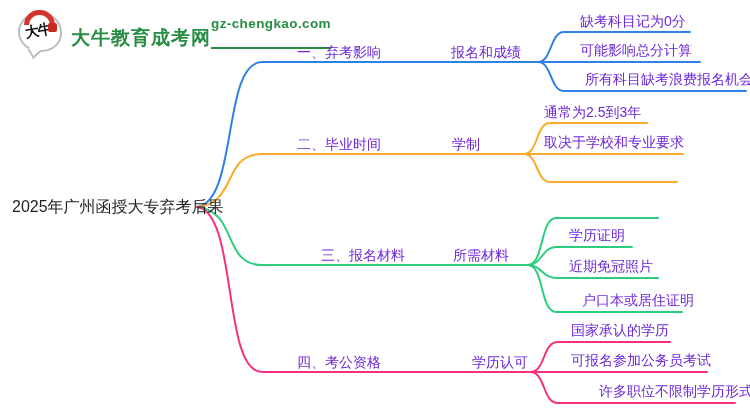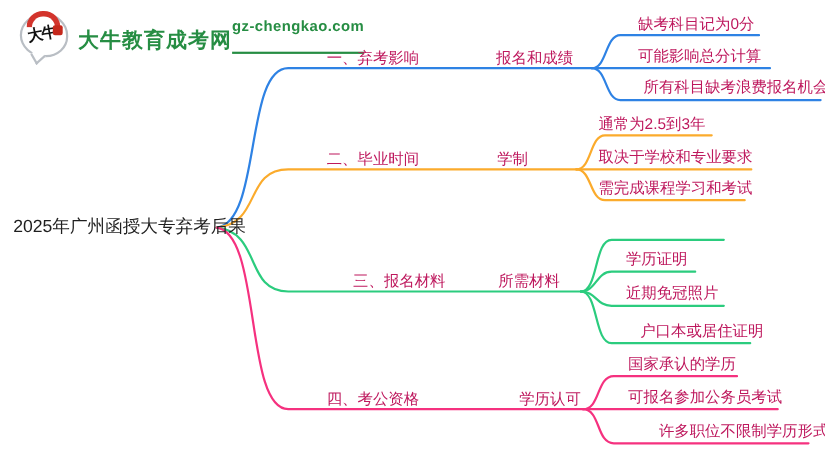--- a/index.html
+++ b/index.html
@@ -5,21 +5,21 @@
   html,body{margin:0;padding:0;}
   body{
     width:750px;height:410px;position:relative;overflow:hidden;
     background:#ffffff;
     font-family:"Liberation Sans","DejaVu Sans",sans-serif;
   }
   #stage{position:absolute;inset:0;width:750px;height:410px;}
   svg.lines{position:absolute;left:0;top:0;}
   .node-label{
     position:absolute;white-space:nowrap;
-    font-size:14px;line-height:18px;height:18px;color:#be185d;
+    font-size:14px;line-height:18px;height:18px;color:#6d28d9;
   }
   .root-label{
     position:absolute;left:12px;top:198px;white-space:nowrap;
     font-size:16px;line-height:18px;color:#1f1f1f;
   }
   
   .logo{position:absolute;left:18px;top:12px;display:flex;align-items:center;gap:9px;}
   .logo-bubble{
     position:relative;width:44px;height:40px;background:#fff;
     border:2px solid #b9bec4;border-radius:50% 50% 46% 50%;box-sizing:border-box;
@@ -101,21 +101,20 @@
   <div class="node-label" style="left:297px;top:43px;">一、弃考影响</div>
   <div class="node-label" style="left:451px;top:43px;">报名和成绩</div>
   <div class="node-label" style="left:580px;top:12px;">缺考科目记为0分</div>
   <div class="node-label" style="left:580px;top:41px;">可能影响总分计算</div>
   <div class="node-label" style="left:585px;top:70px;">所有科目缺考浪费报名机会</div>
 
   <div class="node-label" style="left:297px;top:135px;">二、毕业时间</div>
   <div class="node-label" style="left:452px;top:135px;">学制</div>
   <div class="node-label" style="left:544px;top:103px;">通常为2.5到3年</div>
   <div class="node-label" style="left:544px;top:133px;">取决于学校和专业要求</div>
-  <div class="node-label" style="left:544px;top:161px;">需完成课程学习和考试</div>
 
   <div class="node-label" style="left:297px;top:246px;margin-left:24px;">三、报名材料</div>
   <div class="node-label" style="left:453px;top:246px;">所需材料</div>
   <div class="node-label" style="left:569px;top:226px;">学历证明</div>
   <div class="node-label" style="left:569px;top:257px;">近期免冠照片</div>
   <div class="node-label" style="left:582px;top:291px;">户口本或居住证明</div>
 
   <div class="node-label" style="left:297px;top:353px;">四、考公资格</div>
   <div class="node-label" style="left:472px;top:353px;">学历认可</div>
   <div class="node-label" style="left:571px;top:321px;">国家承认的学历</div>

